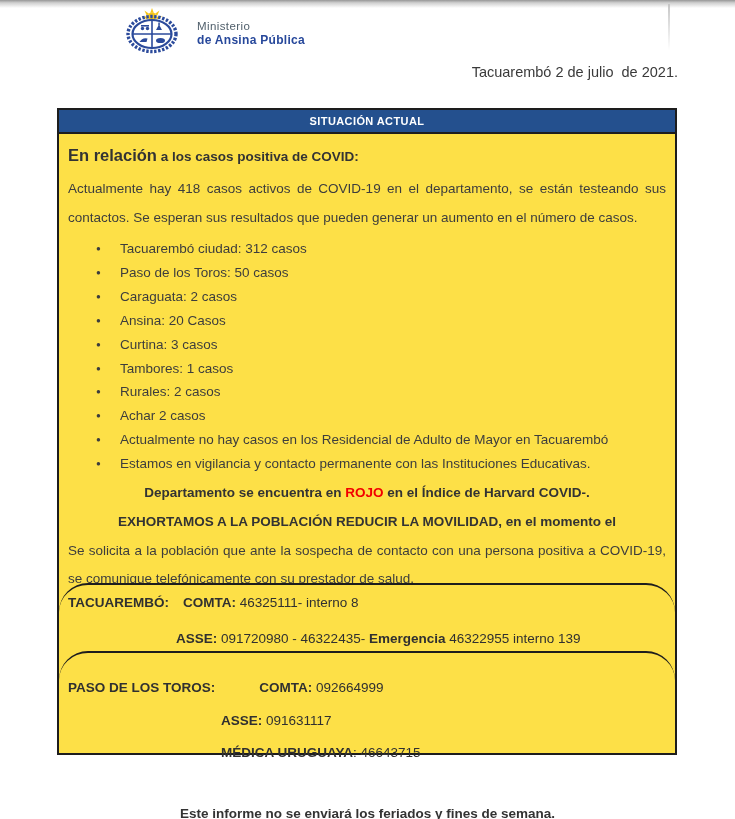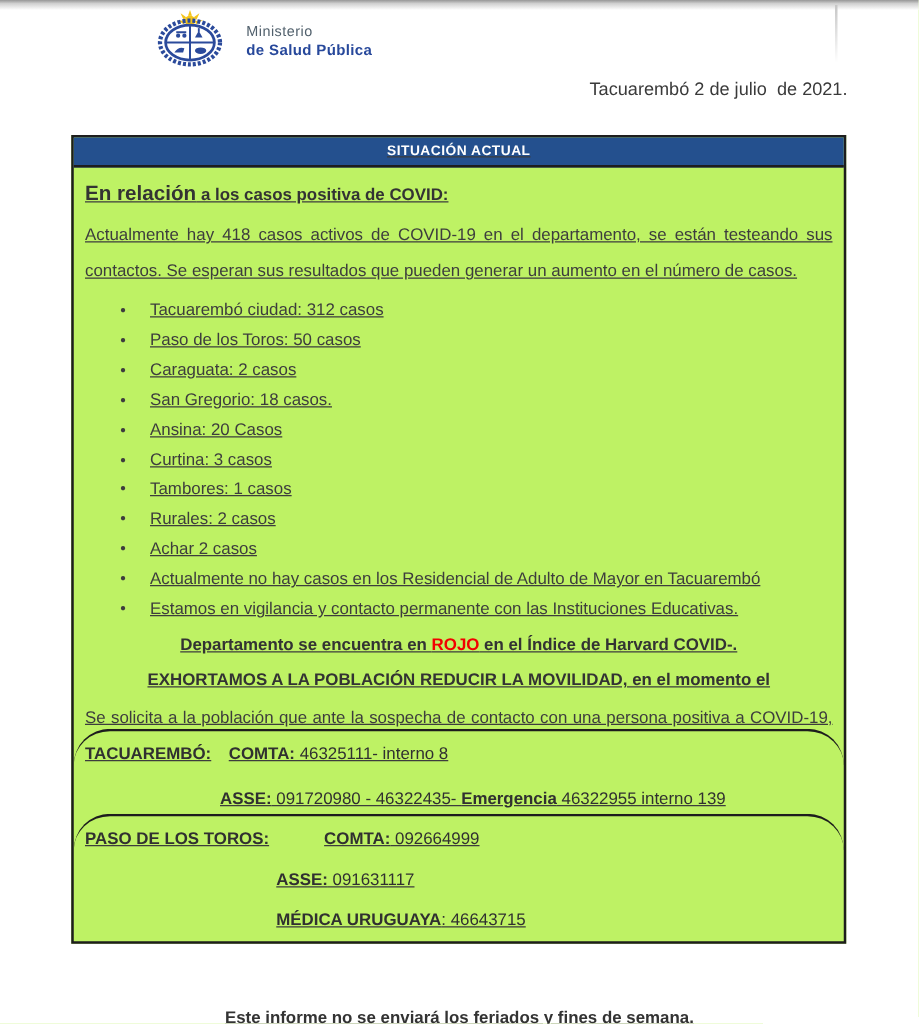--- a/index.html
+++ b/index.html
@@ -34,22 +34,21 @@
   }
   
   .date-line {
     position: absolute; top: 64px; right: 57px;
     font-size: 14.5px; color: #3a3a3a; white-space: pre;
   }
   
   .report-box {
     position: absolute; left: 57px; top: 108px; width: 620px; height: 647px;
     border: 2px solid #1d1d1d;
-    background: #bef264;
-    text-decoration: underline;
+    background: #fde047;
   }
   .section-bar {
     height: 24px; line-height: 22px;
     background: #24508E;
     border-bottom: 2px solid #1d1d1d;
     text-align: center;
     color: #ffffff; font-weight: bold; font-size: 11px; letter-spacing: 0.4px;
   }
   .situacion-body {
     height: 449px; overflow: hidden; padding: 0 9px;
@@ -75,21 +74,21 @@
     font-size: 13.5px; line-height: 28.5px; color: #333333;
   }
   .rojo { color: #f20000; }
   .advice-par {
     margin-top: 1px; font-size: 13.5px; line-height: 27.5px; text-align: justify;
     color: #3d3d3d;
   }
   
   .contact-row { border-top: 2px solid #1d1d1d; padding: 0 9px; color: #303030; border-radius: 29px; }
   .contact-row.tacuarembo { height: 68px; padding-top: 9px; }
-  .contact-row.paso { height: 104px; padding-top: 2px; }
+  .contact-row.paso { height: 104px; padding-top: 19px; }
   .contact-line { font-size: 13.5px; line-height: 18px; white-space: pre; }
   .contact-row.tacuarembo .line2 { margin-top: 18px; margin-left: 108px; }
   .contact-row.paso .contact-line { line-height: 32.5px; }
   .contact-row.paso .indent { margin-left: 153px; }
   .bold { font-weight: bold; }
   .name-col { font-weight: bold; }
   .gap-sm { display: inline-block; width: 14px; }
   .gap-md { display: inline-block; width: 44px; }
   
   .footer-note {
@@ -128,39 +127,38 @@
       <circle cx="19.5" cy="20.5" r="1.7"></circle>
       <circle cx="24.5" cy="20.5" r="1.7"></circle>
       <path d="M33 22 L36 16.5 L39 22 Z"></path>
       <rect x="35.3" y="14.5" width="1.5" height="3"></rect>
       <path d="M16.5 34 q3 -5 8 -3.5 l-1 3.5 Z"></path>
       <ellipse cx="37.5" cy="32.5" rx="4.5" ry="2.6"></ellipse>
     </g>
   </svg>
   <div class="ministry-text">
     <div class="ministry-line1">Ministerio</div>
-    <div class="ministry-line2">de Salud Pública</div>
+    <div class="ministry-line2">de Ansina Pública</div>
   </div>
 </div>
 
 <div class="date-line">Tacuarembó 2 de julio  de 2021.</div>
 
 <div class="report-box">
   <div class="section-bar">SITUACIÓN ACTUAL</div>
 
   <div class="situacion-body">
     <div class="covid-heading"><span class="lead">En relación</span><span class="rest"> a los casos positiva de COVID:</span></div>
 
     <p class="intro-par">Actualmente hay 418 casos activos de COVID-19 en el departamento, se están testeando sus contactos. Se esperan sus resultados que  pueden generar un aumento en el número de casos.</p>
 
     <ul class="cases-list">
       <li>Tacuarembó ciudad: 312 casos</li>
       <li>Paso de los Toros: 50 casos</li>
       <li>Caraguata: 2 casos</li>
-      <li>San Gregorio: 18 casos.</li>
       <li>Ansina: 20 Casos</li>
       <li>Curtina: 3 casos</li>
       <li>Tambores: 1 casos</li>
       <li>Rurales: 2 casos</li>
       <li>Achar 2 casos</li>
       <li>Actualmente  no hay  casos en los  Residencial de Adulto de Mayor  en Tacuarembó</li>
       <li>Estamos en vigilancia y  contacto permanente con las Instituciones Educativas.</li>
     </ul>
 
     <div class="exhort-par">

